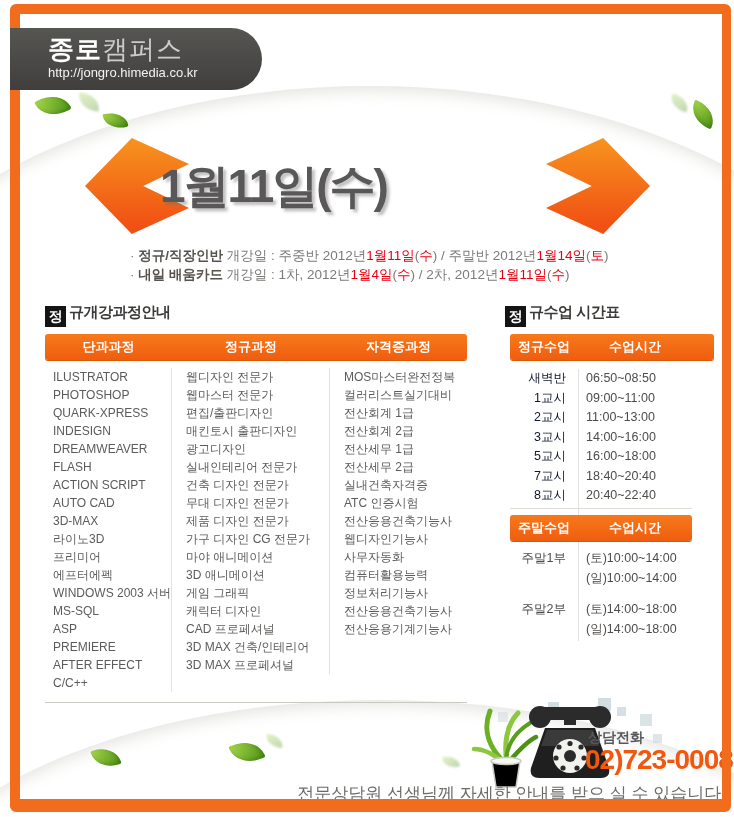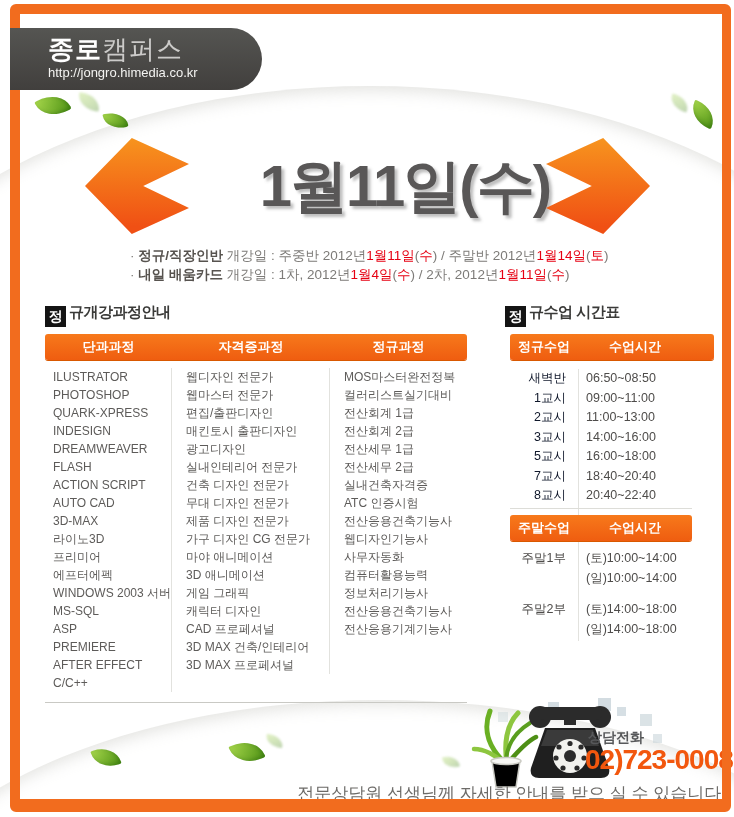--- a/index.html
+++ b/index.html
@@ -33,21 +33,21 @@
           border-radius:5% 90% 8% 90%; box-shadow:inset -2px -2px 4px rgba(0,60,0,.25); z-index:2; }
   .leaf.faded { opacity:.32; filter:blur(1px); }
 
   
   .chevron { position:absolute; width:104px; height:96px; z-index:3; cursor:pointer;
              background:linear-gradient(180deg,#f7941e 0%,#f05014 92%);
              clip-path:polygon(45% 0,100% 27%,56% 50%,100% 73%,45% 100%,0 50%); }
   .chevron.left  { left:85px;  top:138px; }
   .chevron.right { left:546px; top:138px; transform:scaleX(-1); }
   .banner-date { position:absolute; left:160px; top:136px; width:390px; height:100px;
-                 text-align:right; font-size:58px; font-weight:bold; color:#595757;
+                 text-align:left; font-size:46px; font-weight:bold; color:#595757;
                  line-height:100px; letter-spacing:-2px; z-index:3;
                  text-shadow:3px 3px 3px rgba(110,110,110,.45); }
 
   
   #notice-lines { position:absolute; left:130px; top:246px; z-index:3; }
   .notice-line { font-size:13.5px; line-height:19px; white-space:nowrap; }
   .seg-gray { color:#7d7b78; }
   .seg-dark { color:#57534f; font-weight:bold; }
   .seg-red  { color:#e60012; }
 
@@ -139,22 +139,22 @@
   <div id="notice-lines">
       <div class="notice-line"><span class="seg-gray">· </span><span class="seg-dark">정규/직장인반</span><span class="seg-gray"> 개강일 : 주중반 2012년</span><span class="seg-red">1월11일</span><span class="seg-gray">(</span><span class="seg-red">수</span><span class="seg-gray">) / 주말반 2012년</span><span class="seg-red">1월14일</span><span class="seg-gray">(</span><span class="seg-red">토</span><span class="seg-gray">)</span></div>
       <div class="notice-line"><span class="seg-gray">· </span><span class="seg-dark">내일 배움카드</span><span class="seg-gray"> 개강일 : 1차, 2012년</span><span class="seg-red">1월4일</span><span class="seg-gray">(</span><span class="seg-red">수</span><span class="seg-gray">) / 2차, 2012년</span><span class="seg-red">1월11일</span><span class="seg-gray">(</span><span class="seg-red">수</span><span class="seg-gray">)</span></div>
     </div>
 
   <div class="section-title" style="left:45px;top:303px;">
     <span class="title-badge">정</span><span>규개강과정안내</span>
   </div>
   <div class="bar" id="course-header">
       <span>단과과정</span>
+      <span>정규과정</span>
       <span>자격증과정</span>
-      <span>정규과정</span>
     </div>
   <div id="course-rows">
       <div class="course-row">
         <div class="cell c0">ILUSTRATOR</div>
         <div class="cell c1">웹디자인 전문가</div>
         <div class="cell c2">MOS마스터완전정복</div>
       </div>
       <div class="course-row">
         <div class="cell c0">PHOTOSHOP</div>
         <div class="cell c1">웹마스터 전문가</div>

